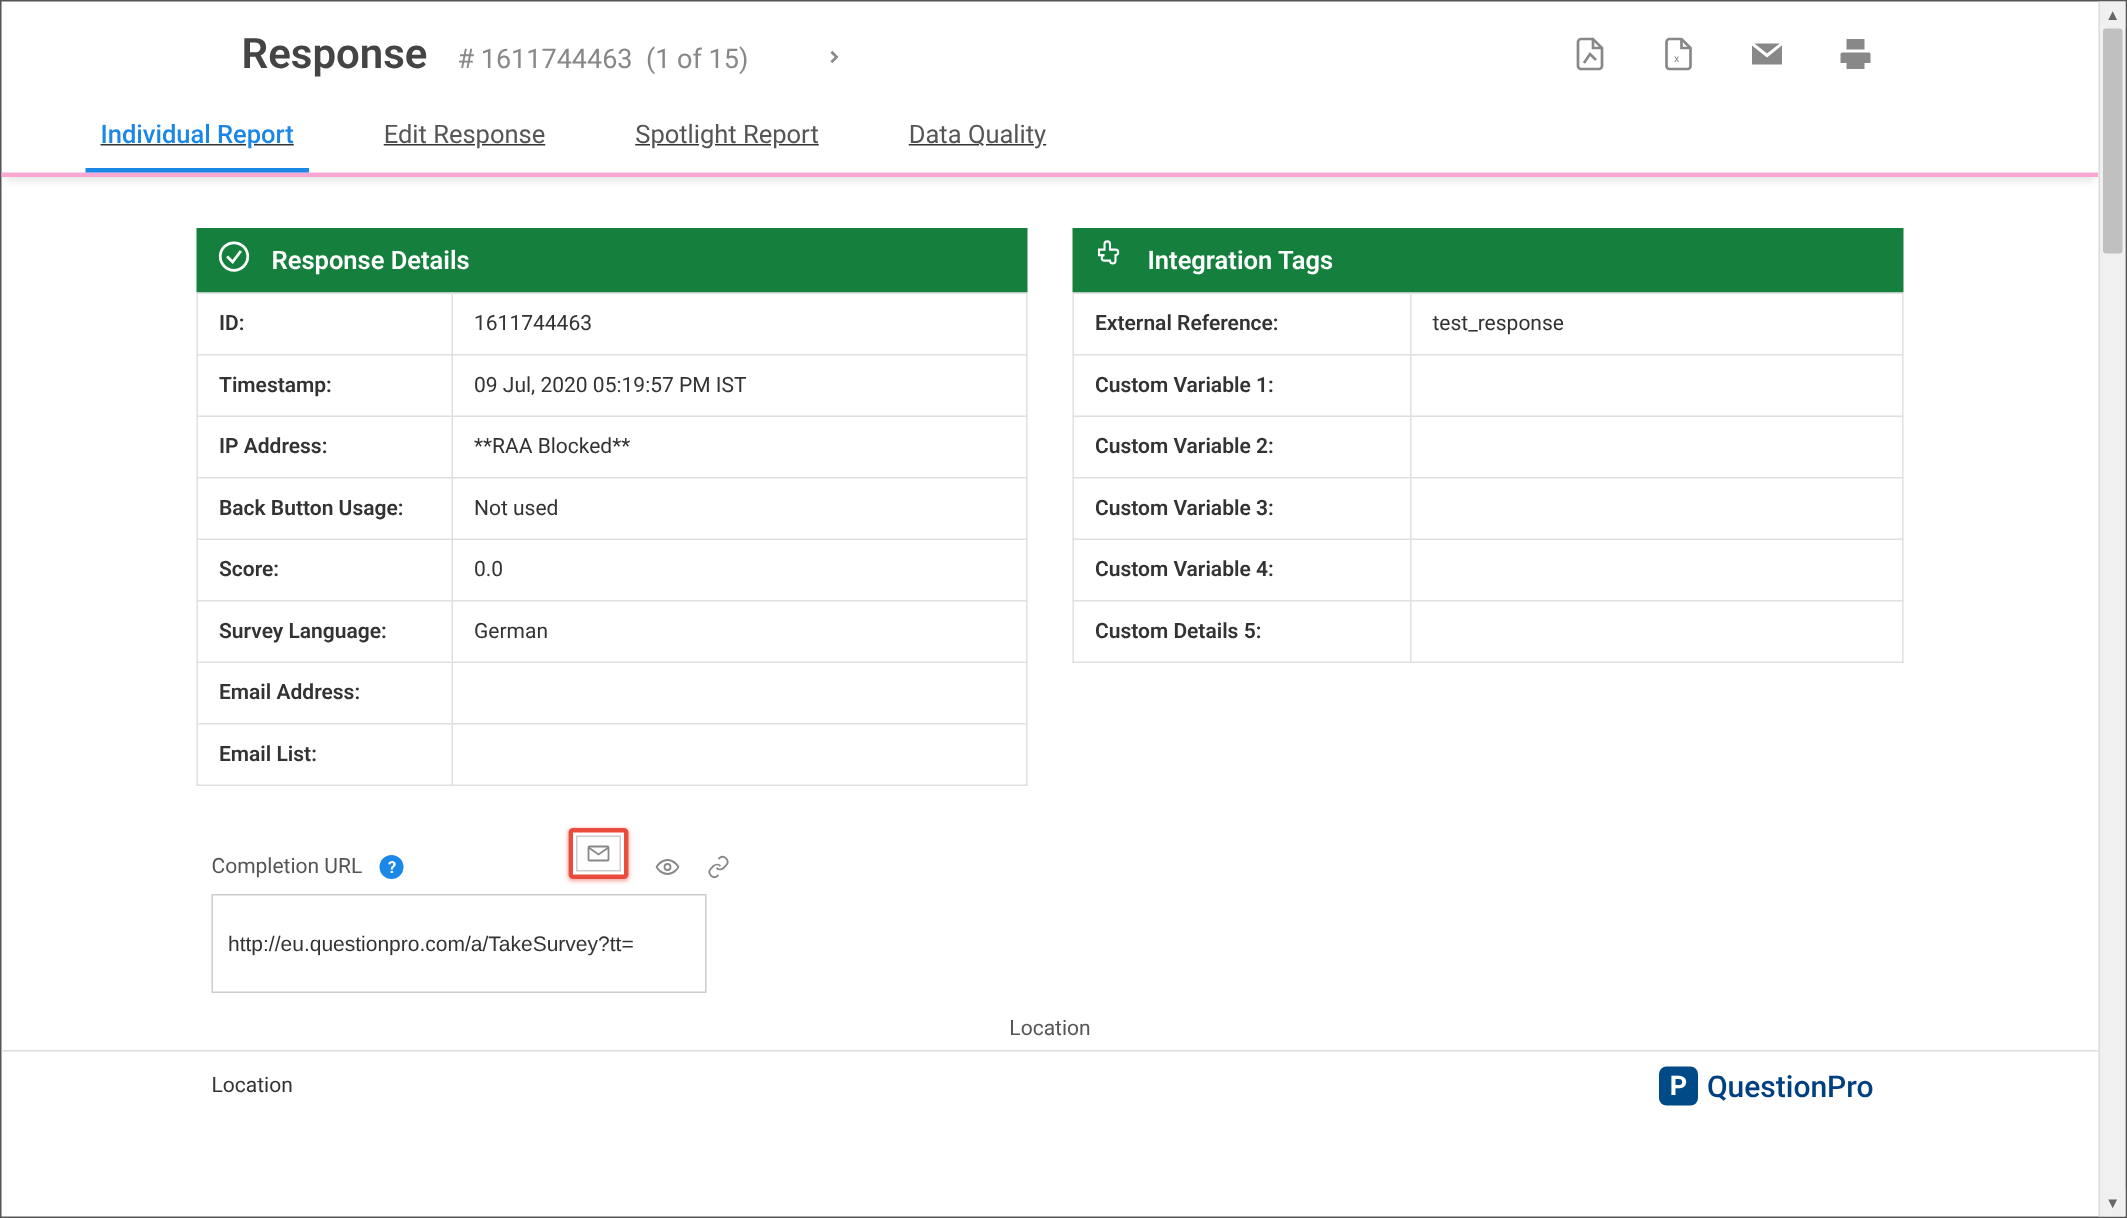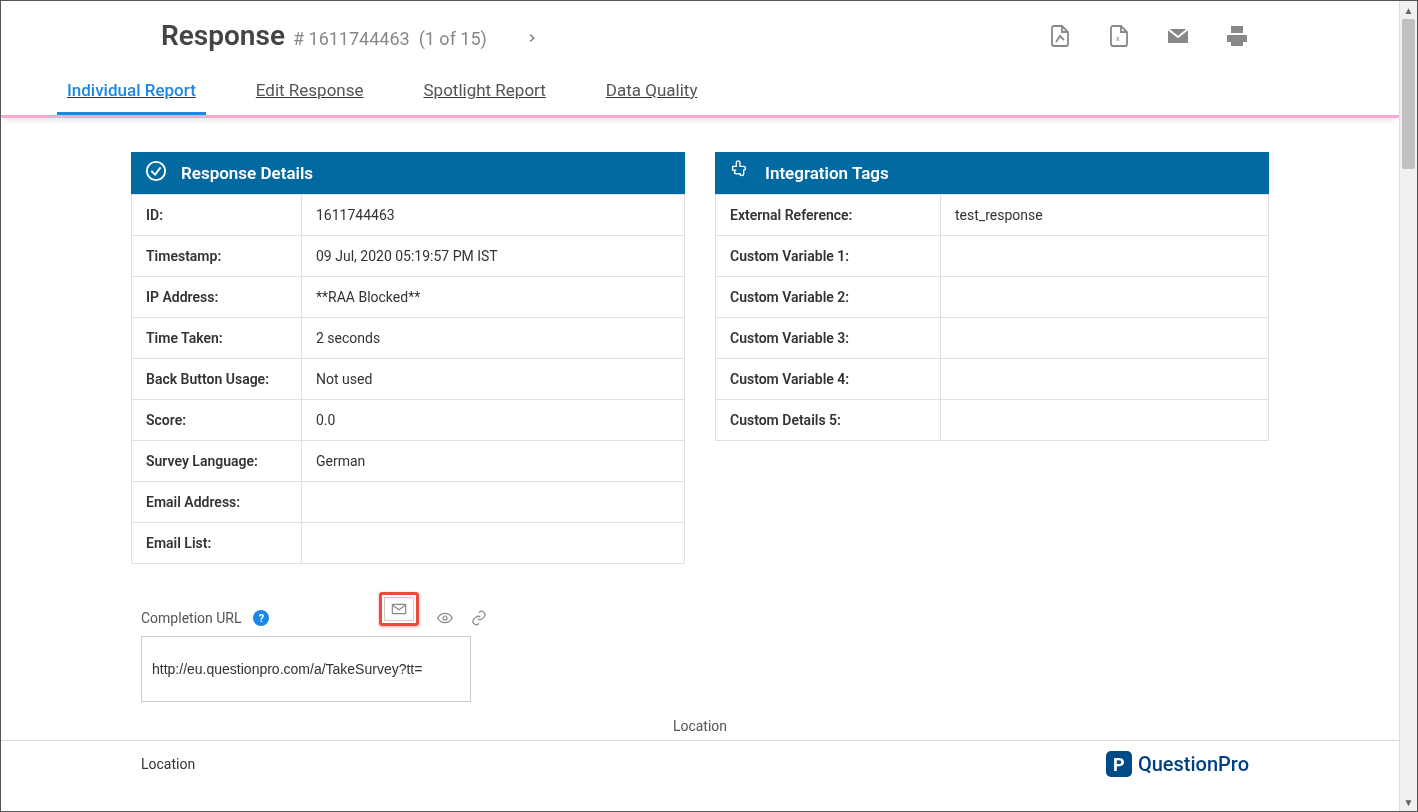--- a/index.html
+++ b/index.html
@@ -2,38 +2,38 @@
 <html><head>
   <meta charset="utf-8">
   <style>
     * { margin: 0; padding: 0; box-sizing: border-box; }
     body { font-family: -apple-system, BlinkMacSystemFont, "Segoe UI", Roboto, Helvetica, Arial, sans-serif; color: #333; background: #fff; font-size: 14px; }
     .page { width: 1418px; height: 812px; position: relative; border: 1px solid #555; overflow: hidden; }
     .content-wrap { position: absolute; top: 0; left: 0; right: 18px; bottom: 0; overflow: hidden; }
 
     
     .header { display: flex; align-items: center; justify-content: space-between; padding: 18px 150px 14px 160px; }
-    .header-left { display: flex; align-items: baseline; gap: 8px; }
+    .header-left { display: flex; align-items: baseline; gap: 20px; }
     .header-title { font-size: 28px; font-weight: 600; color: #444; }
     .header-sub { font-size: 18px; color: #888; }
     .chev { margin-left: 30px; color: #888; cursor: pointer; }
     .header-actions { display: flex; gap: 35px; align-items: center; }
     .header-actions .hicon { color: #888; cursor: pointer; }
     .hicon svg { width: 24px; height: 24px; display: block; }
 
     
     .tab-row { border-bottom: 3px solid #f9a8d4; box-shadow: 0 4px 6px -2px rgba(0,0,0,0.12); padding-left: 56px; text-decoration: underline; }
     .tabs { display: flex; gap: 40px; }
     .tab { padding: 14px 10px 12px; font-size: 17px; color: #555; cursor: pointer; border-bottom: 3px solid transparent; }
     .tab.active { color: #1b87e6; border-bottom-color: #1b87e6; font-weight: 500; }
 
     
     .main { display: flex; gap: 30px; padding: 34px 130px 0 130px; align-items: flex-start; }
     .panel { flex: 1; }
-    .panel-head { background: #0369a1; color: #fff; display: flex; align-items: center; gap: 14px; padding: 8px 14px; font-size: 17px; font-weight: 600; }
+    .panel-head { background: #15803d; color: #fff; display: flex; align-items: center; gap: 14px; padding: 8px 14px; font-size: 17px; font-weight: 600; }
     .panel-head svg { width: 22px; height: 22px; }
     .panel table { width: 100%; border-collapse: collapse; }
     .panel td, .panel th { text-align: left; padding: 12px 14px; border: 1px solid #e0e0e0; background: #fff; font-size: 14px; color: #333; }
     .panel .k { width: 170px; font-weight: 600; }
     .panel-right .k { width: 225px; font-weight: 600; }
     .subhead td { font-weight: 700; font-size: 15px; background: #fff; }
 
     
     .completion { padding: 28px 130px 10px 140px; }
     .comp-row { display: flex; align-items: flex-end; gap: 10px; margin-bottom: 10px; }
@@ -133,24 +133,20 @@
               </tr>
           <tr>
                 <td class="k">Timestamp:</td>
                 <td>09 Jul, 2020 05:19:57 PM IST</td>
               </tr>
           <tr>
                 <td class="k">IP Address:</td>
                 <td>**RAA Blocked**</td>
               </tr>
           <tr>
-                <td class="k">Time Taken:</td>
-                <td>2 seconds</td>
-              </tr>
-          <tr>
                 <td class="k">Back Button Usage:</td>
                 <td>Not used</td>
               </tr>
           <tr>
                 <td class="k">Score:</td>
                 <td>0.0</td>
               </tr>
           <tr>
                 <td class="k">Survey Language:</td>
                 <td>German</td>

